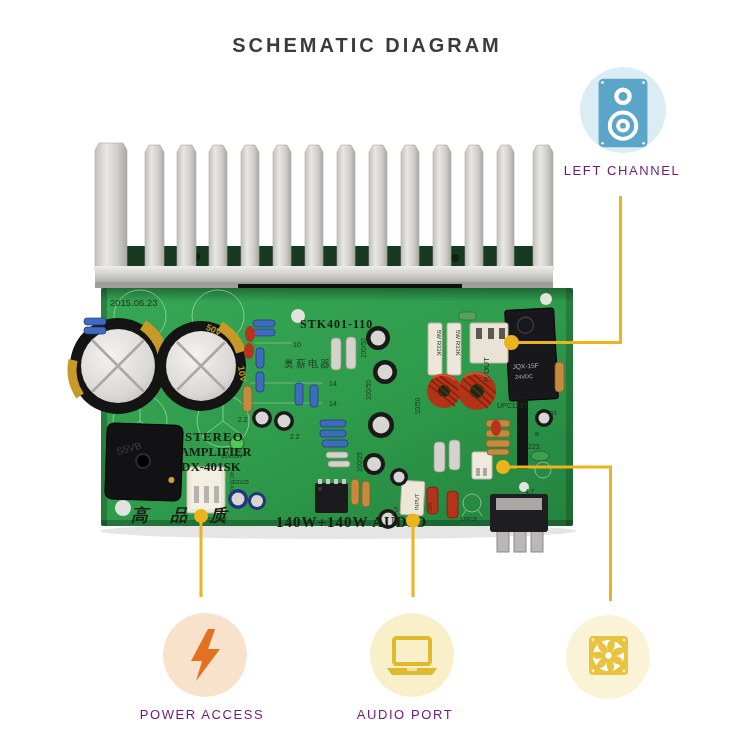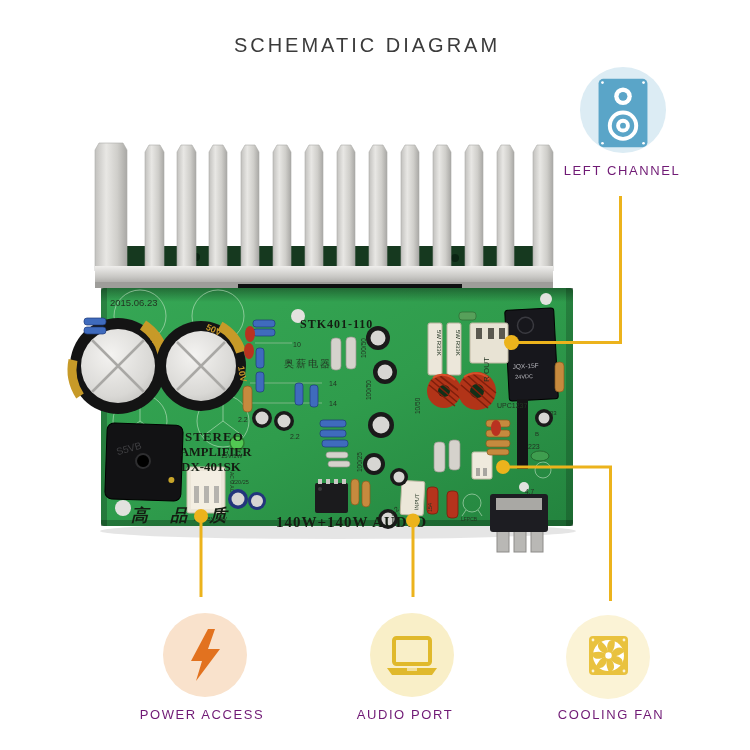--- a/index.html
+++ b/index.html
@@ -1,19 +1,19 @@
 <!DOCTYPE html>
 <html><head>
 <meta charset="utf-8">
 <style>
   html,body{margin:0;padding:0;background:#ffffff;}
   .stage{position:relative;width:750px;height:750px;background:#fff;overflow:hidden;
          font-family:"Liberation Sans",sans-serif;}
   .page-title{position:absolute;top:34px;left:0;width:734px;text-align:center;
-    font-size:20px;font-weight:400;letter-spacing:3px;color:#3b3b3b;margin:0;}
+    font-size:20px;font-weight:700;letter-spacing:3px;color:#3b3b3b;margin:0;}
   .scene{position:absolute;left:0;top:0;width:750px;height:750px;}
   .icon{position:absolute;}
   .co-label{position:absolute;text-align:center;font-size:13px;letter-spacing:1.6px;
     color:#701a75;white-space:nowrap;}
   
   .bt{font-family:"Liberation Sans",sans-serif;fill:#223422;}
   .serif{font-family:"Liberation Serif",serif;font-weight:bold;fill:#141d12;}
   .gold{font-family:"Liberation Sans",sans-serif;font-weight:bold;fill:#c9992a;}
   .white-t{font-family:"Liberation Sans",sans-serif;fill:#b9b9bf;}
 </style>
@@ -408,15 +408,14 @@
             <path d="M45 38 C51 30 58 32 58 37 C53 41 48 42 45 40.5 Z"></path>
           </g>
       </g>
       <circle cx="42.5" cy="40.5" r="4" fill="#ffffff" stroke="#e9c23e" stroke-width="1.5"></circle>
     </svg>
   </div>
 
   <div class="co-label" style="left:532px;top:163px;width:180px;">LEFT CHANNEL</div>
   <div class="co-label" style="left:315px;top:707px;width:180px;">AUDIO PORT</div>
   <div class="co-label" style="left:112px;top:707px;width:180px;">POWER ACCESS</div>
-  <div class="co-label" style="left:521px;top:707px;width:180px;">COOLING FAN</div>
 
 </div>
 
 </body></html>

